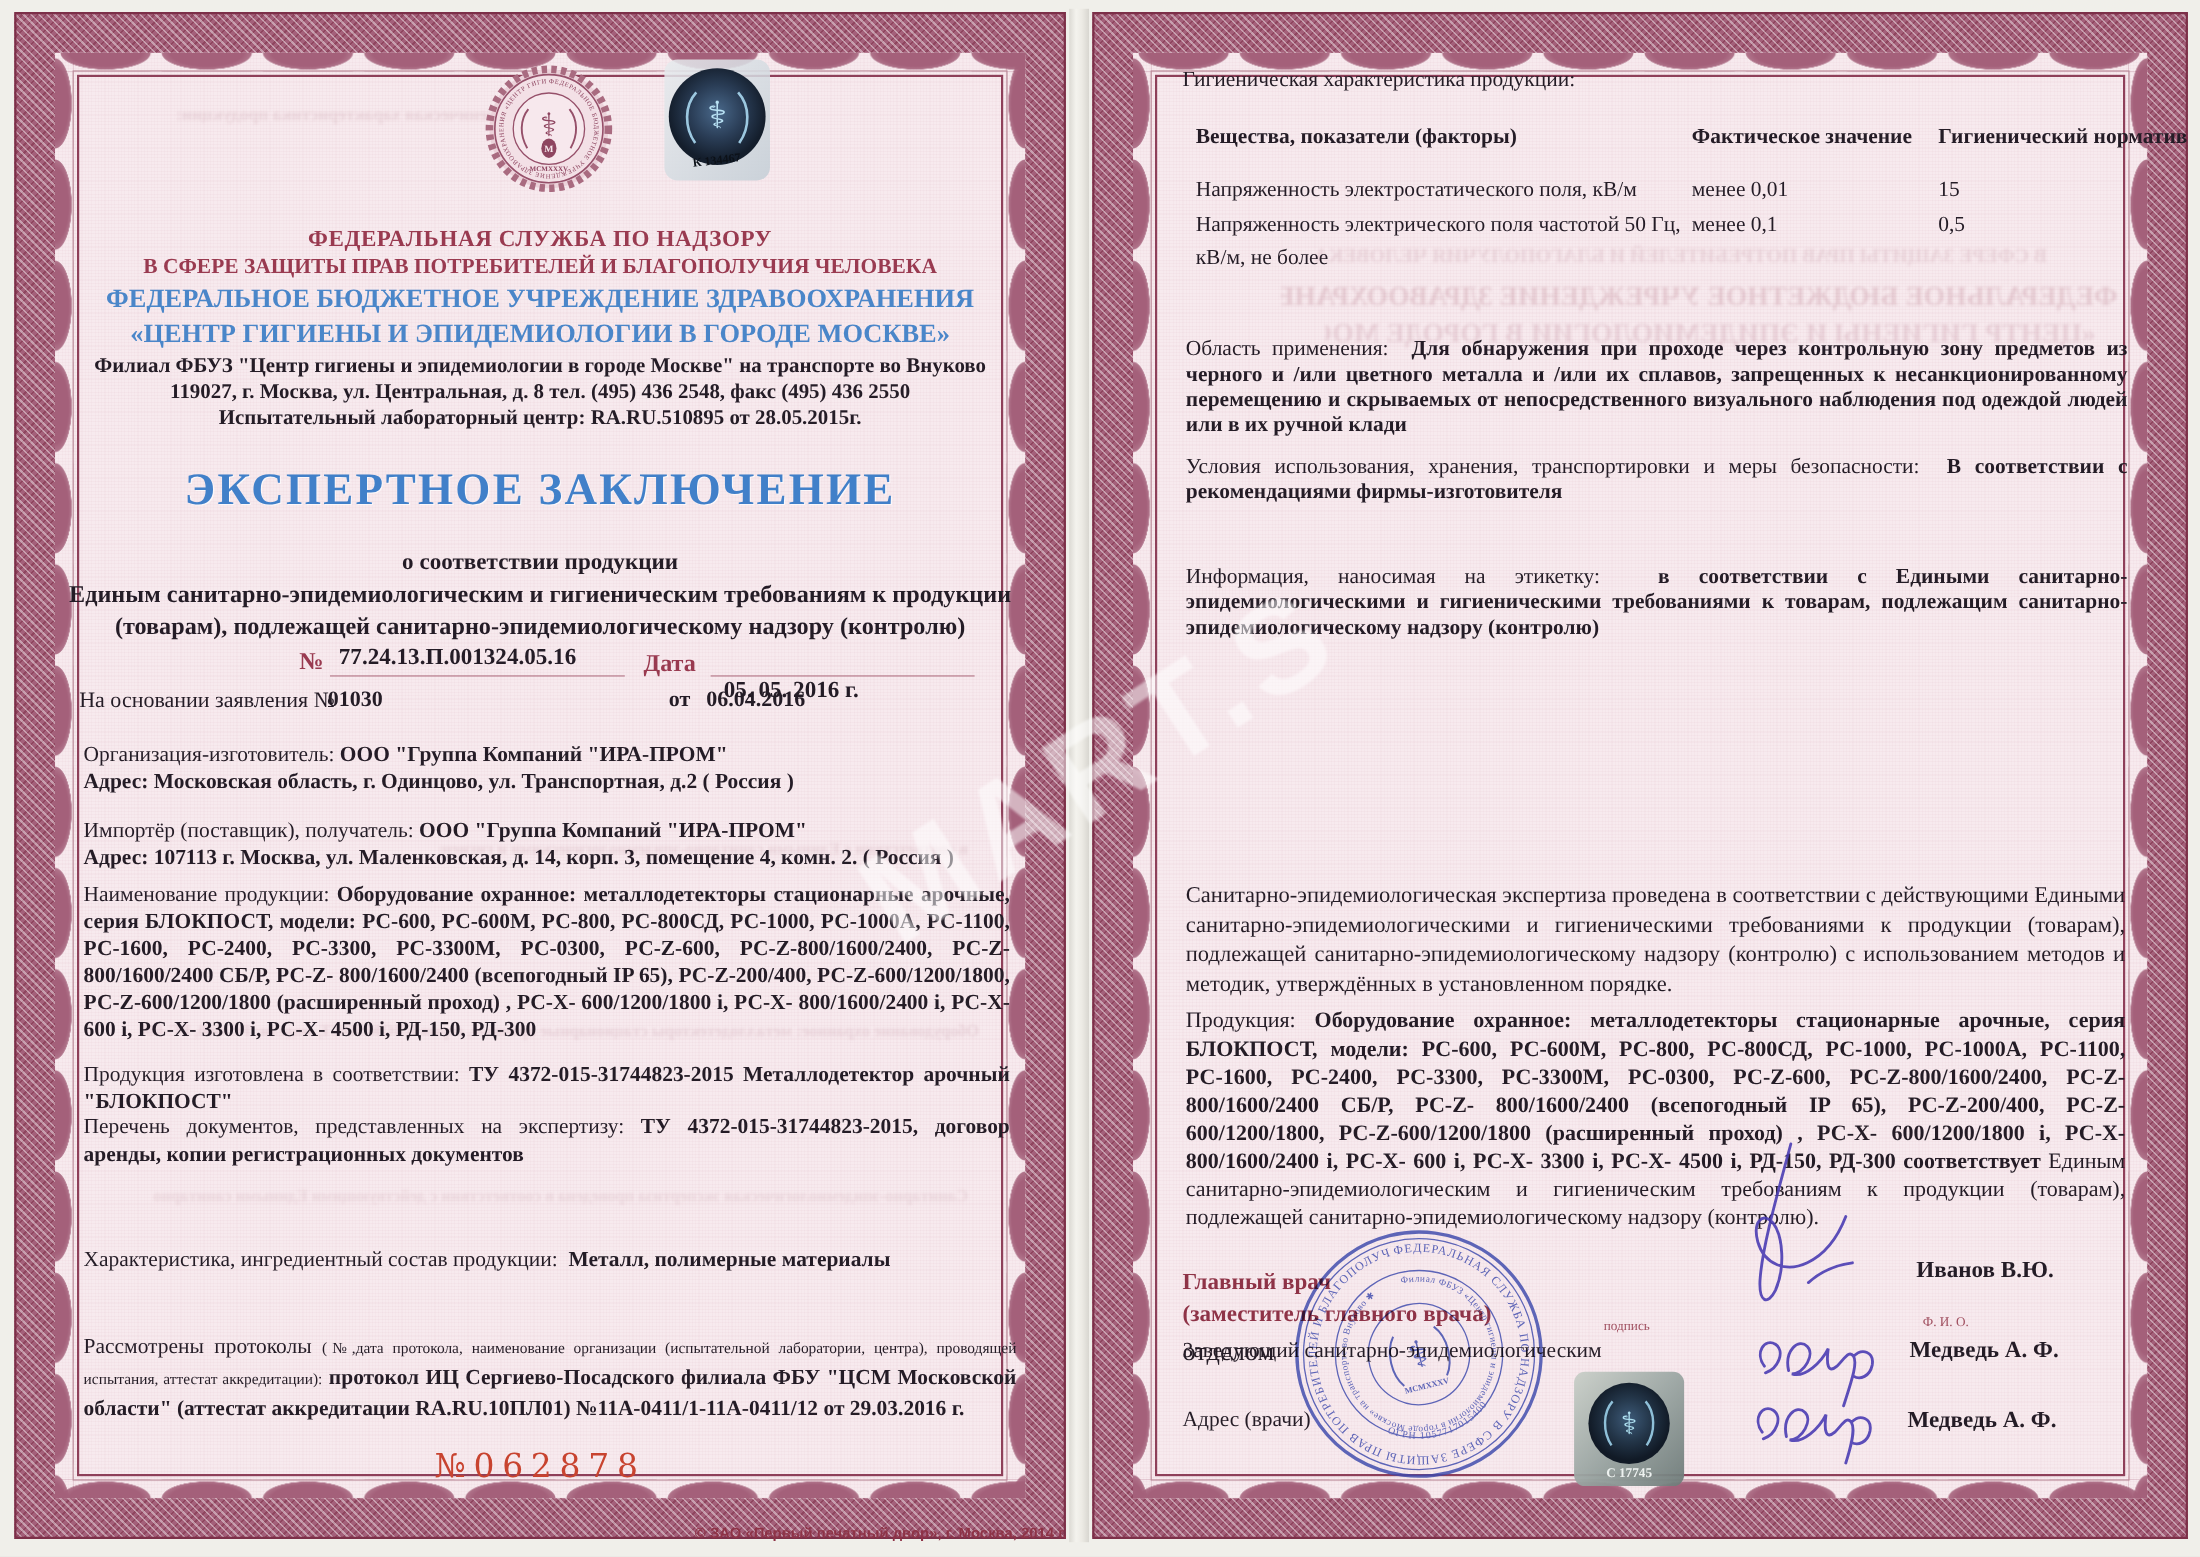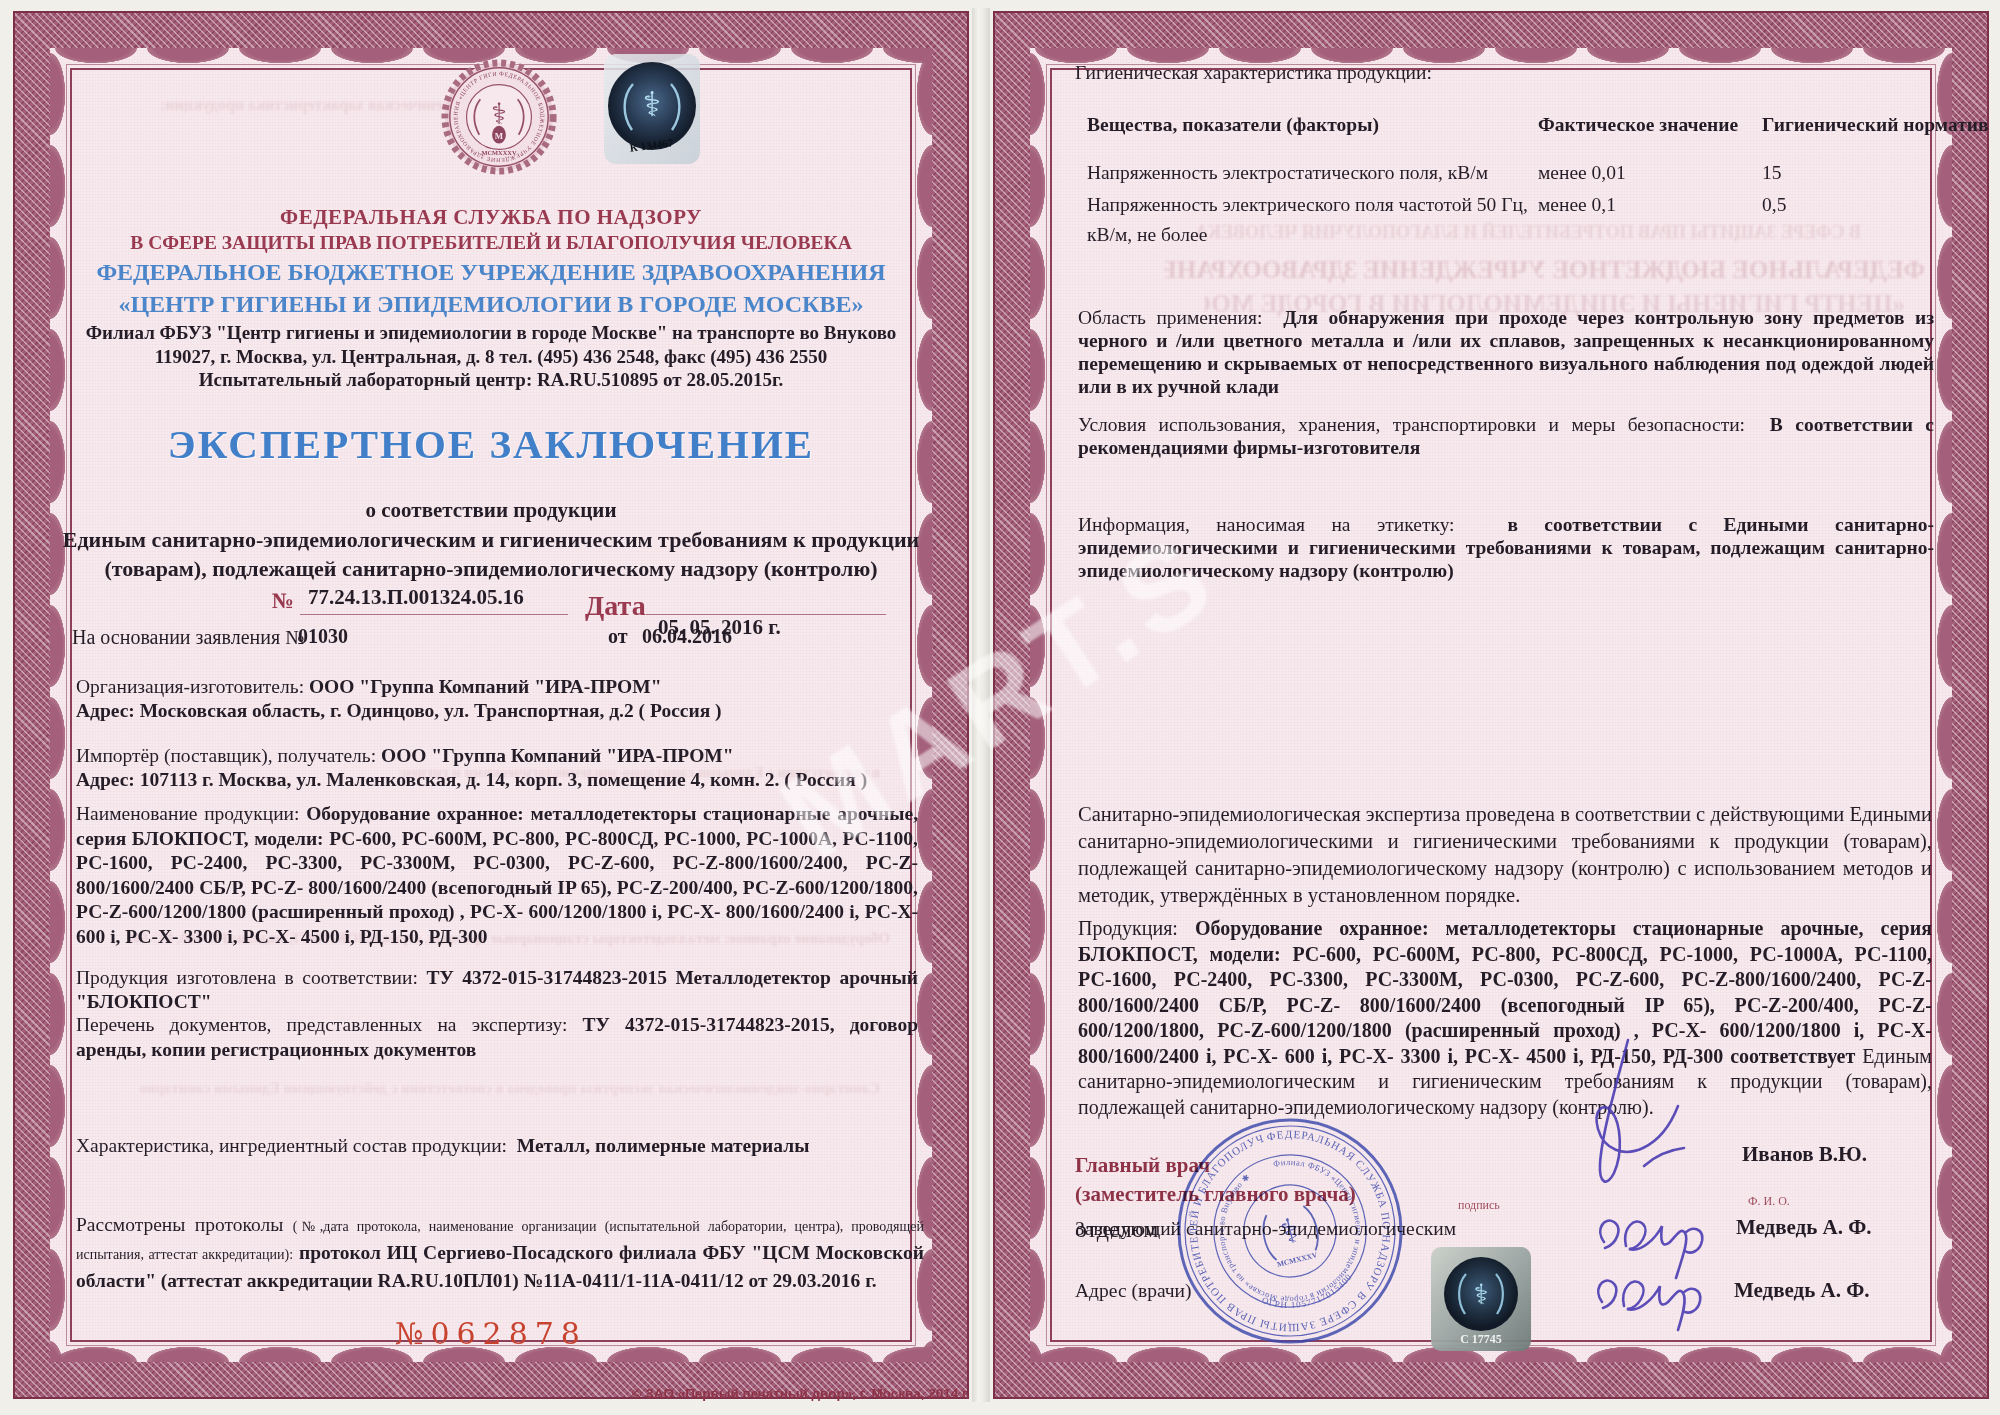--- a/index.html
+++ b/index.html
@@ -119,21 +119,21 @@
       <div class="ctr b" style="top:361px;font-size:19px;">Испытательный лабораторный центр: RA.RU.510895  от 28.05.2015г.</div>
 
       <div class="ctr b" style="top:412px;font-size:41px;color:#4180c9;letter-spacing:2px;text-shadow:1px 1px 0 rgba(255,255,255,.7);">ЭКСПЕРТНОЕ ЗАКЛЮЧЕНИЕ</div>
       <div class="ctr b" style="top:490px;font-size:21px;">о  соответствии продукции</div>
       <div class="ctr b" style="top:519px;font-size:22px;">Единым санитарно-эпидемиологическим и гигиеническим требованиям к продукции</div>
       <div class="ctr b" style="top:548px;font-size:22px;">(товарам), подлежащей санитарно-эпидемиологическому надзору (контролю)</div>
 
       <div class="abs red b" style="left:262px;top:580px;font-size:22px;">№</div>
       <div class="abs b" style="left:298px;top:577px;font-size:21px;">77.24.13.П.001324.05.16</div>
       <div class="rule" style="left:290px;top:606px;width:268px;"></div>
-      <div class="abs red b" style="left:575px;top:582px;font-size:28px;">Дата</div>
+      <div class="abs red b" style="left:575px;top:582px;font-size:22px;">Дата</div>
       <div class="abs b" style="left:648px;top:607px;font-size:21px;">05. 05. 2016 г.</div>
       <div class="rule" style="left:636px;top:606px;width:240px;"></div>
 
       <div class="abs" style="left:62px;top:618px;font-size:20px;">На основании заявления №</div>
       <div class="abs b" style="left:288px;top:617px;font-size:20px;">01030</div>
       <div class="abs b" style="left:598px;top:617px;font-size:20px;">от</div>
       <div class="abs b" style="left:632px;top:617px;font-size:20px;">06.04.2016</div>
 
       <div class="abs" style="left:66px;top:668px;font-size:19.5px;"><span>Организация-изготовитель:</span> <span class="b">ООО "Группа Компаний "ИРА-ПРОМ"</span></div>
       <div class="abs" style="left:66px;top:692px;font-size:19.5px;"><span class="b">Адрес:</span> <span class="b">Московская область, г. Одинцово, ул. Транспортная, д.2 ( Россия )</span></div>

